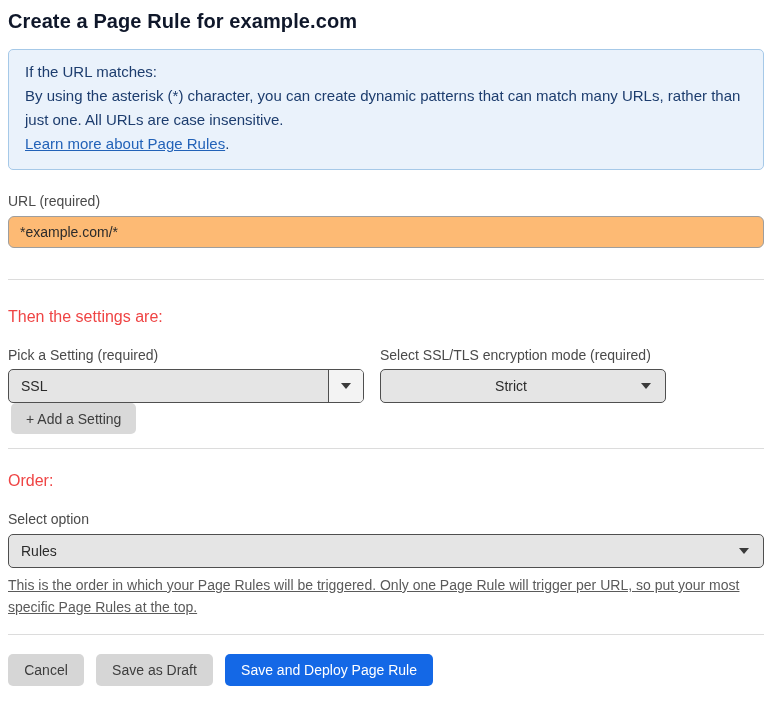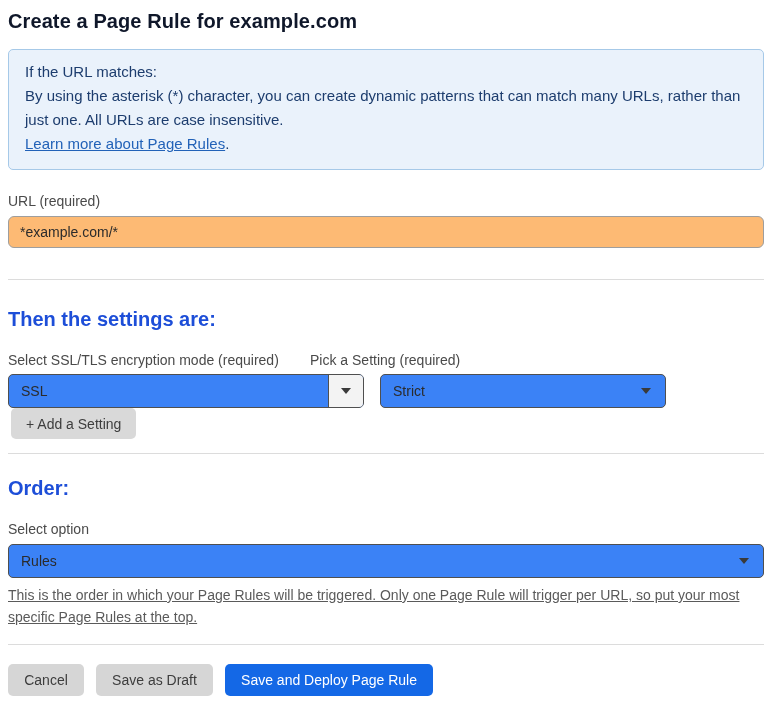--- a/index.html
+++ b/index.html
@@ -47,33 +47,33 @@
     outline: none;
   }
   .divider {
     border: none; border-top: 1px solid #dcdcdc;
     margin: 0;
   }
   .divider-1 { margin-top: 31px; margin-bottom: 28px; }
   .divider-2 { margin-top: 14px; margin-bottom: 23px; }
   .divider-3 { margin-top: 16px; margin-bottom: 19px; }
   .section-heading {
-    font-size: 20px; font-weight: bold; color: #1d4ed8;
+    font-size: 16px; font-weight: normal; color: #ef4444;
     margin-bottom: 21px;
   }
   
   .settings-row { display: flex; gap: 16px; }
   .settings-col-1 { width: 356px; }
-  .settings-col-2 { width: 286px; }
+  .settings-col-2 { width: 286px; text-align: center; }
   
   .select-control {
     height: 34px;
     border: 1px solid #4f4f4f;
     border-radius: 5px;
-    background: #3b82f6;
+    background: #e5e5e5;
     display: flex; align-items: center;
     font-size: 14px; color: #2b2b2b;
     cursor: pointer;
     position: relative;
   }
   .select-control .select-value { padding: 0 12px; flex: 1; }
   .select-control.split .select-arrow-seg {
     width: 35px; height: 100%;
     border-left: 1px solid #4f4f4f;
     background: #f3f3f3;
@@ -132,22 +132,22 @@
 </div>
 
 <div class="field-label">URL (required)</div>
 <input class="url-input" type="text" value="*example.com/*" style="">
 
 <hr class="divider divider-1">
 
 <div class="section-heading">Then the settings are:</div>
 
 <div class="select-labels">
+  <div class="field-label label-1">Pick a Setting (required)</div>
   <div class="field-label label-2">Select SSL/TLS encryption mode (required)</div>
-  <div class="field-label label-1">Pick a Setting (required)</div>
 </div>
 
 <div class="settings-row">
   <div class="settings-col-1">
     <div class="select-control split">
       <span class="select-value">SSL</span>
       <span class="select-arrow-seg">
         <span class="arrow-down"></span>
       </span>
     </div>

